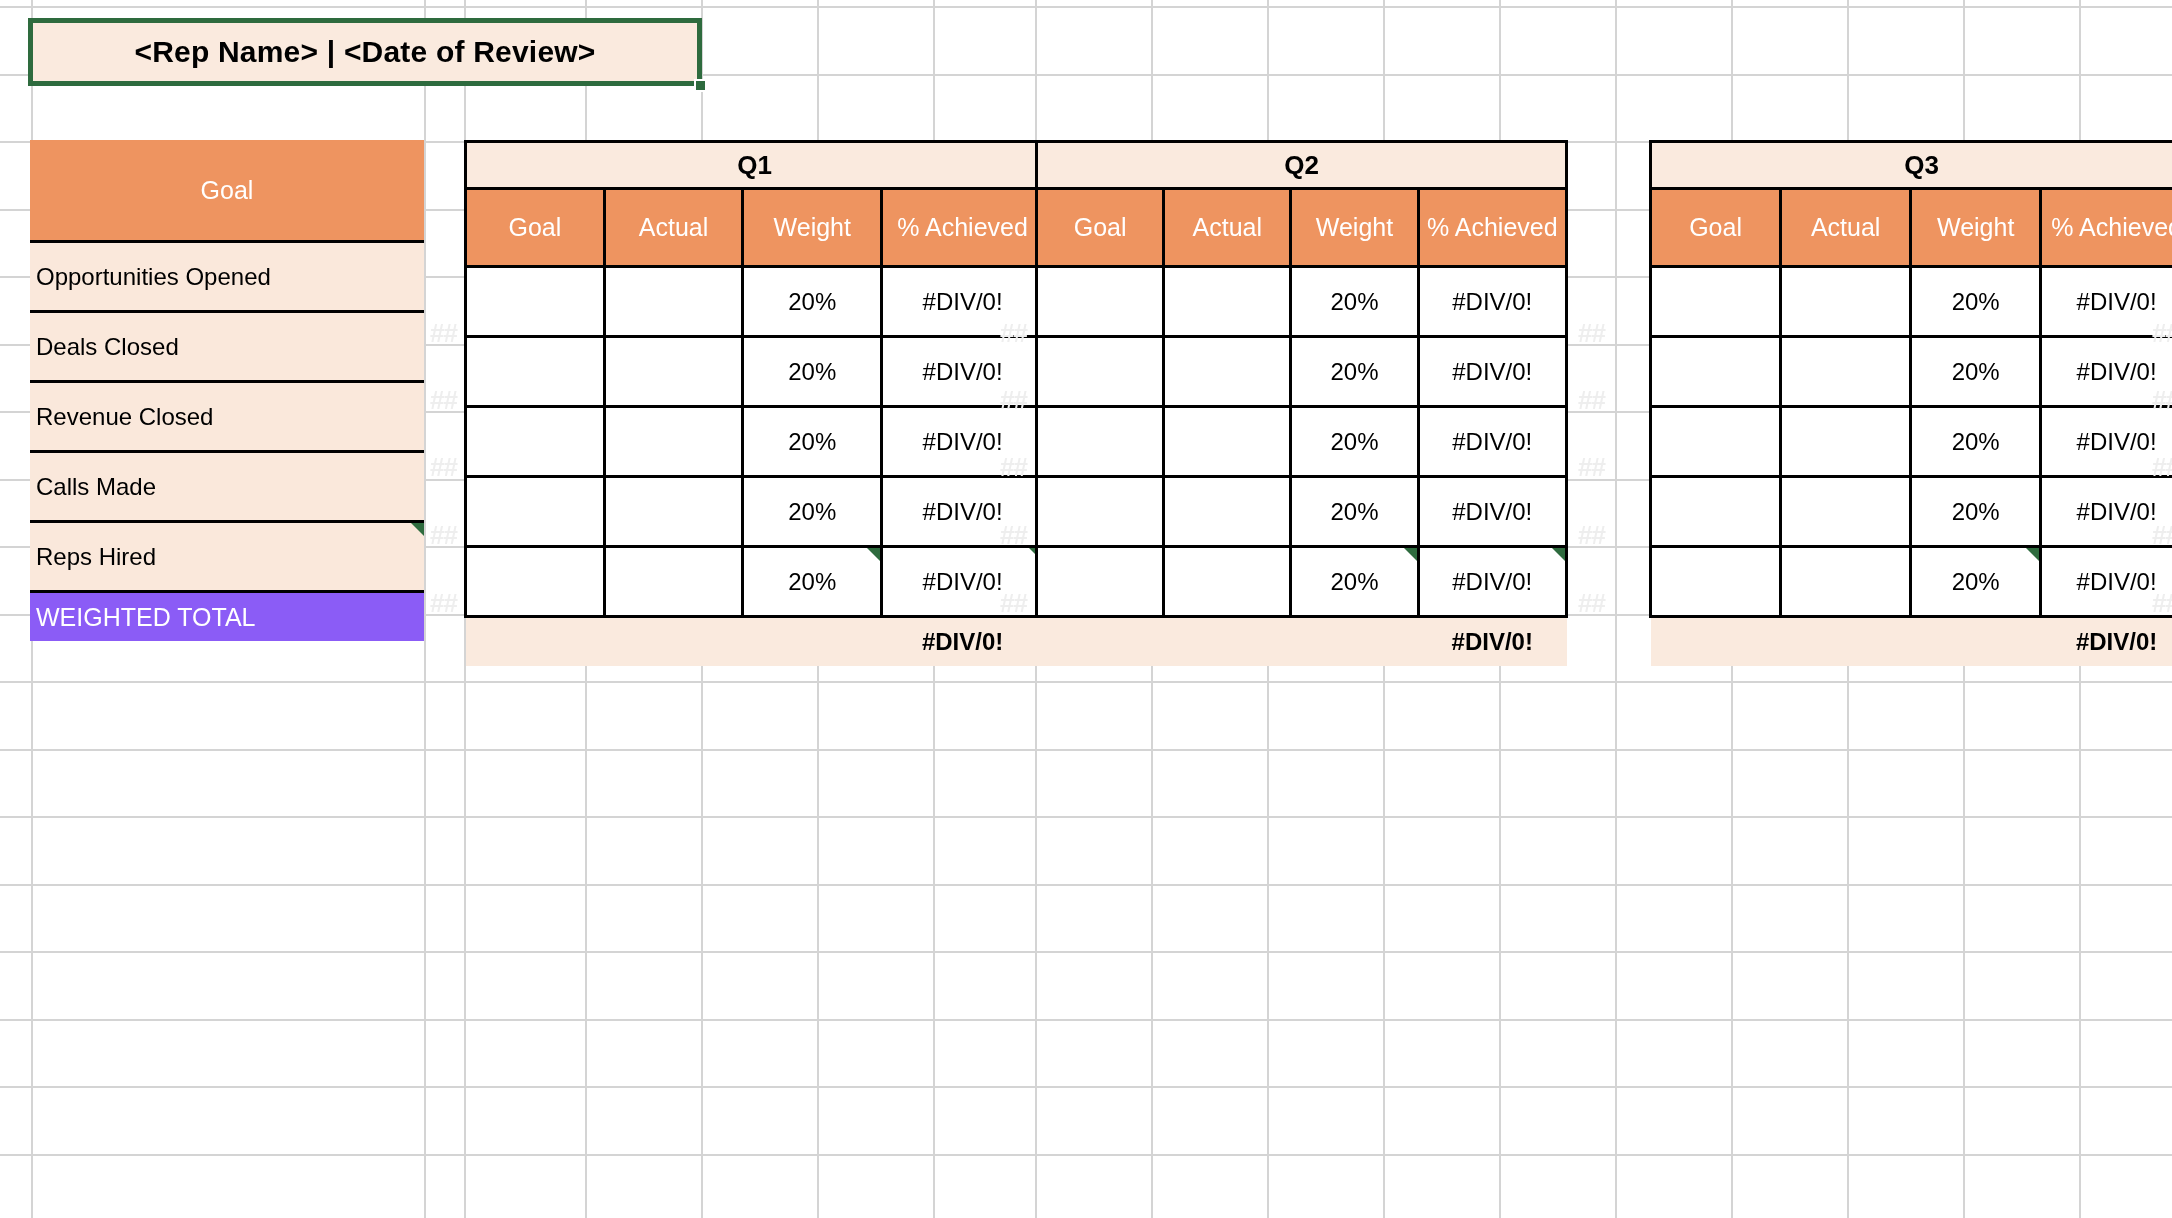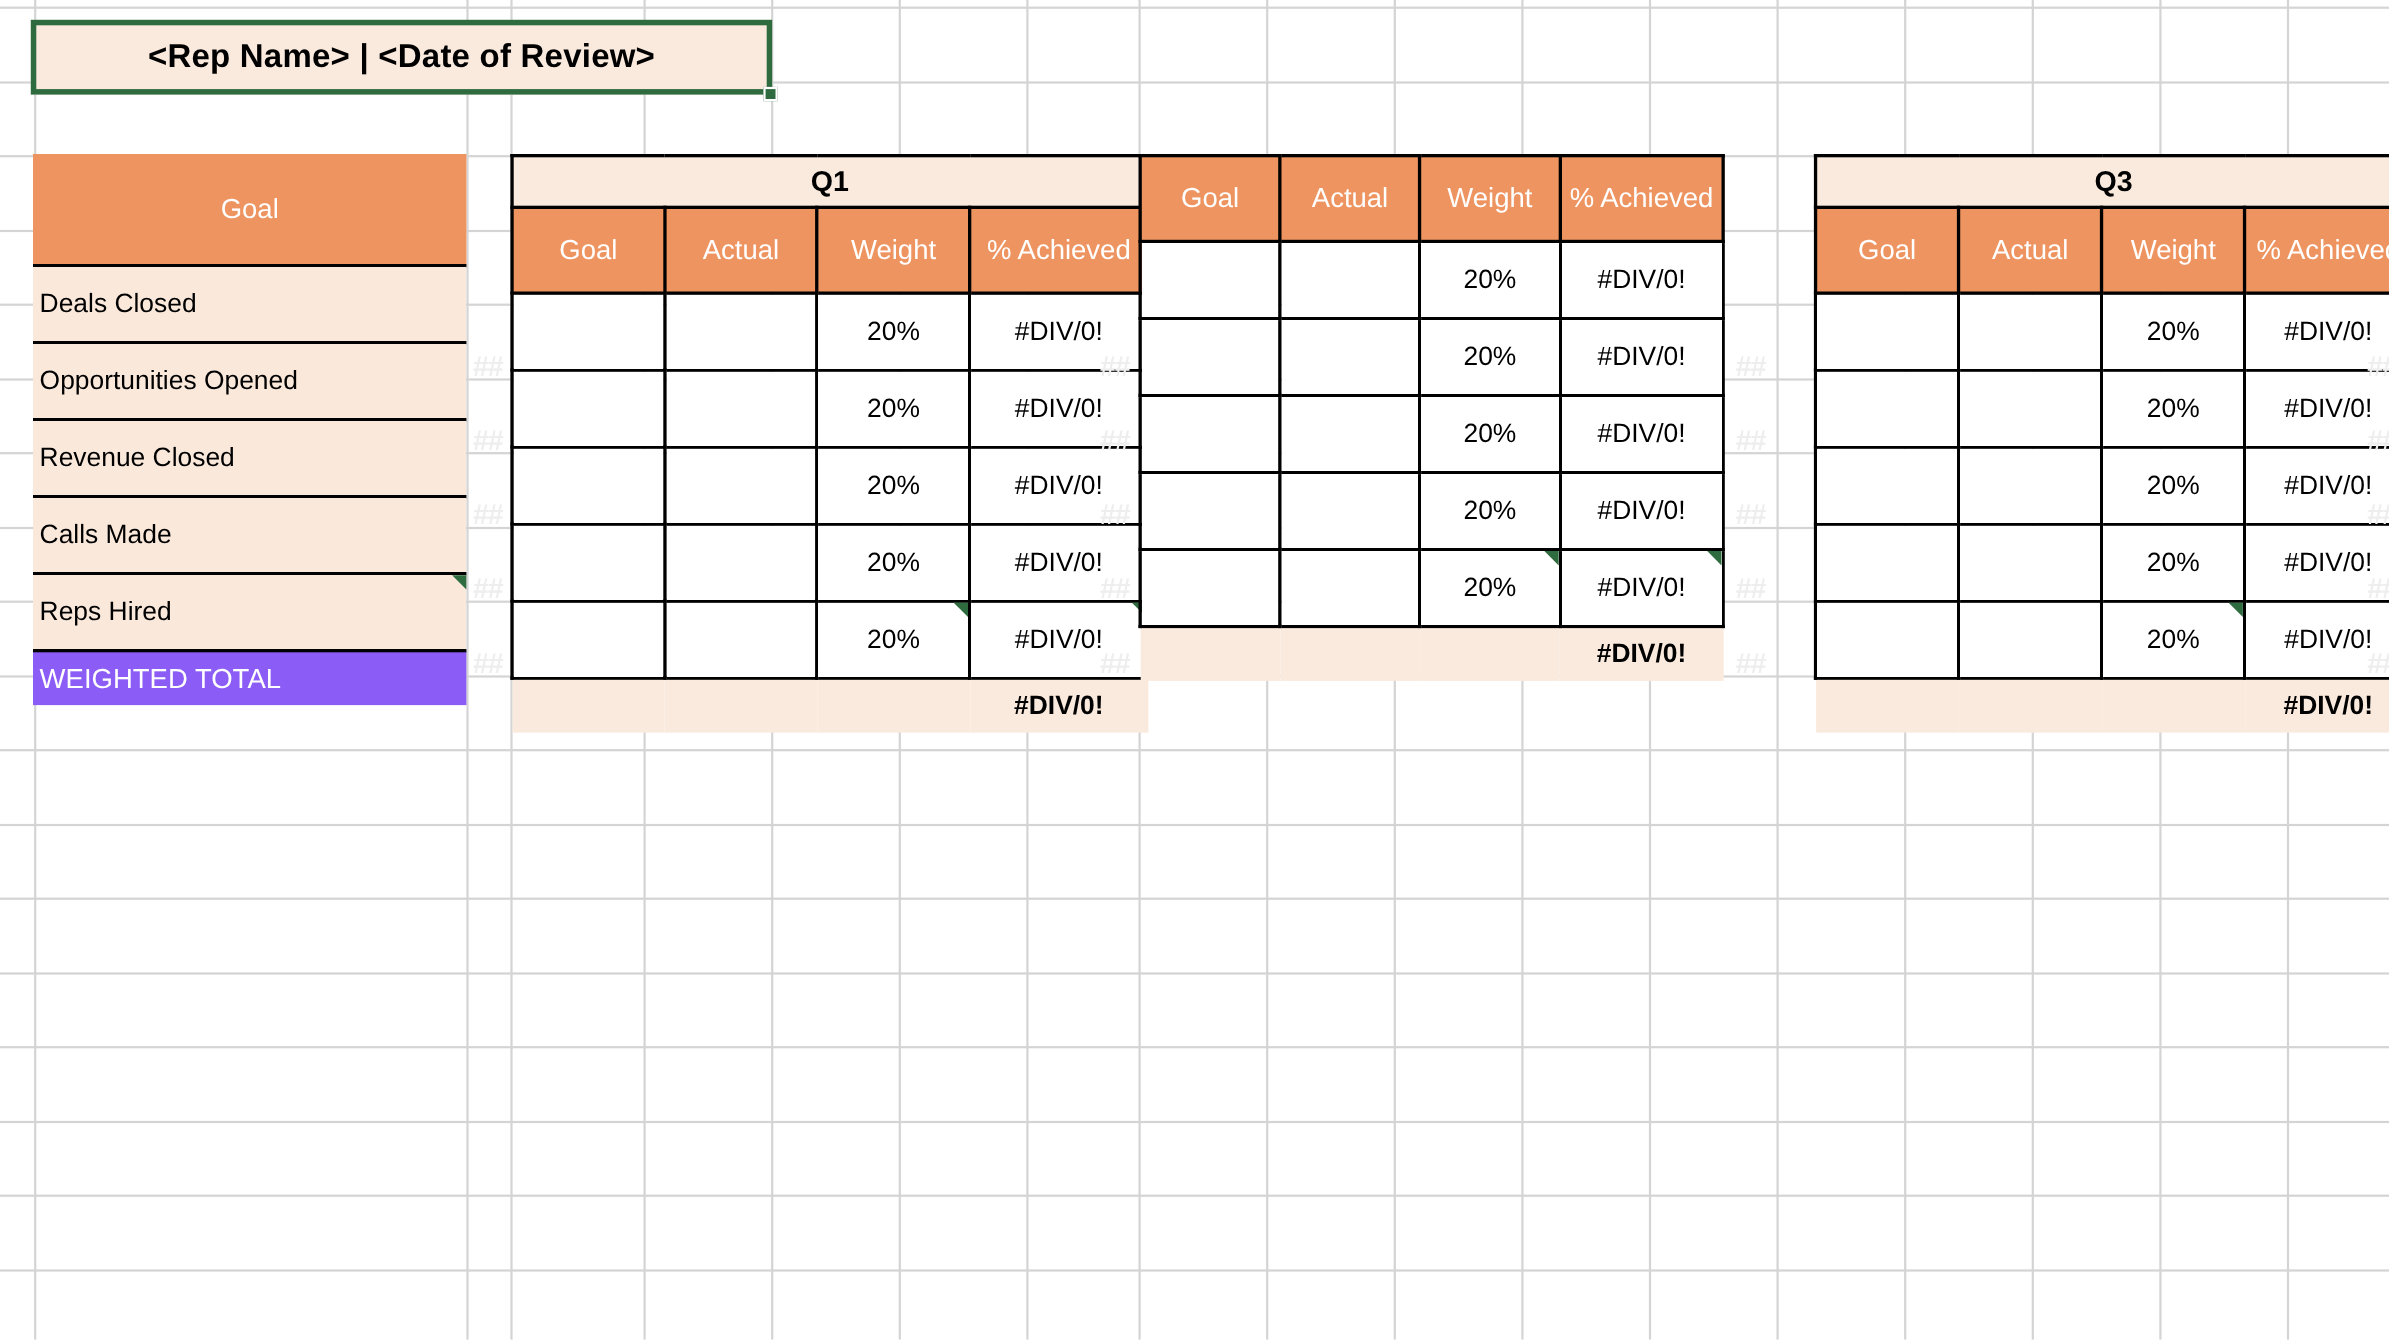--- a/index.html
+++ b/index.html
@@ -224,24 +224,24 @@
   <span id="title-text">&lt;Rep Name&gt; | &lt;Date of Review&gt;</span>
 </div>
 <div id="fill-handle"></div>
 
 <table id="goal-table">
   <tbody>
     <tr>
       <td class="goal-header-cell">Goal</td>
     </tr>
   <tr>
+        <td class="goal-row-cell">Opportunities Opened</td>
+      </tr>
+      <tr>
         <td class="goal-row-cell">Deals Closed</td>
-      </tr>
-      <tr>
-        <td class="goal-row-cell">Opportunities Opened</td>
       </tr>
       <tr>
         <td class="goal-row-cell">Revenue Closed</td>
       </tr>
       <tr>
         <td class="goal-row-cell">Calls Made</td>
       </tr>
       <tr>
         <td class="goal-row-cell">Reps Hired<span class="comment-marker"></span></td>
       </tr>
@@ -308,20 +308,23 @@
       </tbody>
     </table>
     <table class="quarter-table" style="left: 1035px; width: 533px;">
       <colgroup>
         <col style="width: 24%;">
         <col style="width: 24%;">
         <col style="width: 24%;">
         <col style="width: 28%;">
       </colgroup>
       <tbody>
+        <tr>
+          <td class="quarter-banner" colspan="4">Q2</td>
+        </tr>
         <tr>
           <td class="quarter-subhead">Goal</td>
           <td class="quarter-subhead">Actual</td>
           <td class="quarter-subhead">Weight</td>
           <td class="quarter-subhead">% Achieved</td>
         </tr>
         <tr>
           <td class="quarter-cell"></td>
           <td class="quarter-cell"></td>
           <td class="quarter-cell">20%</td>

